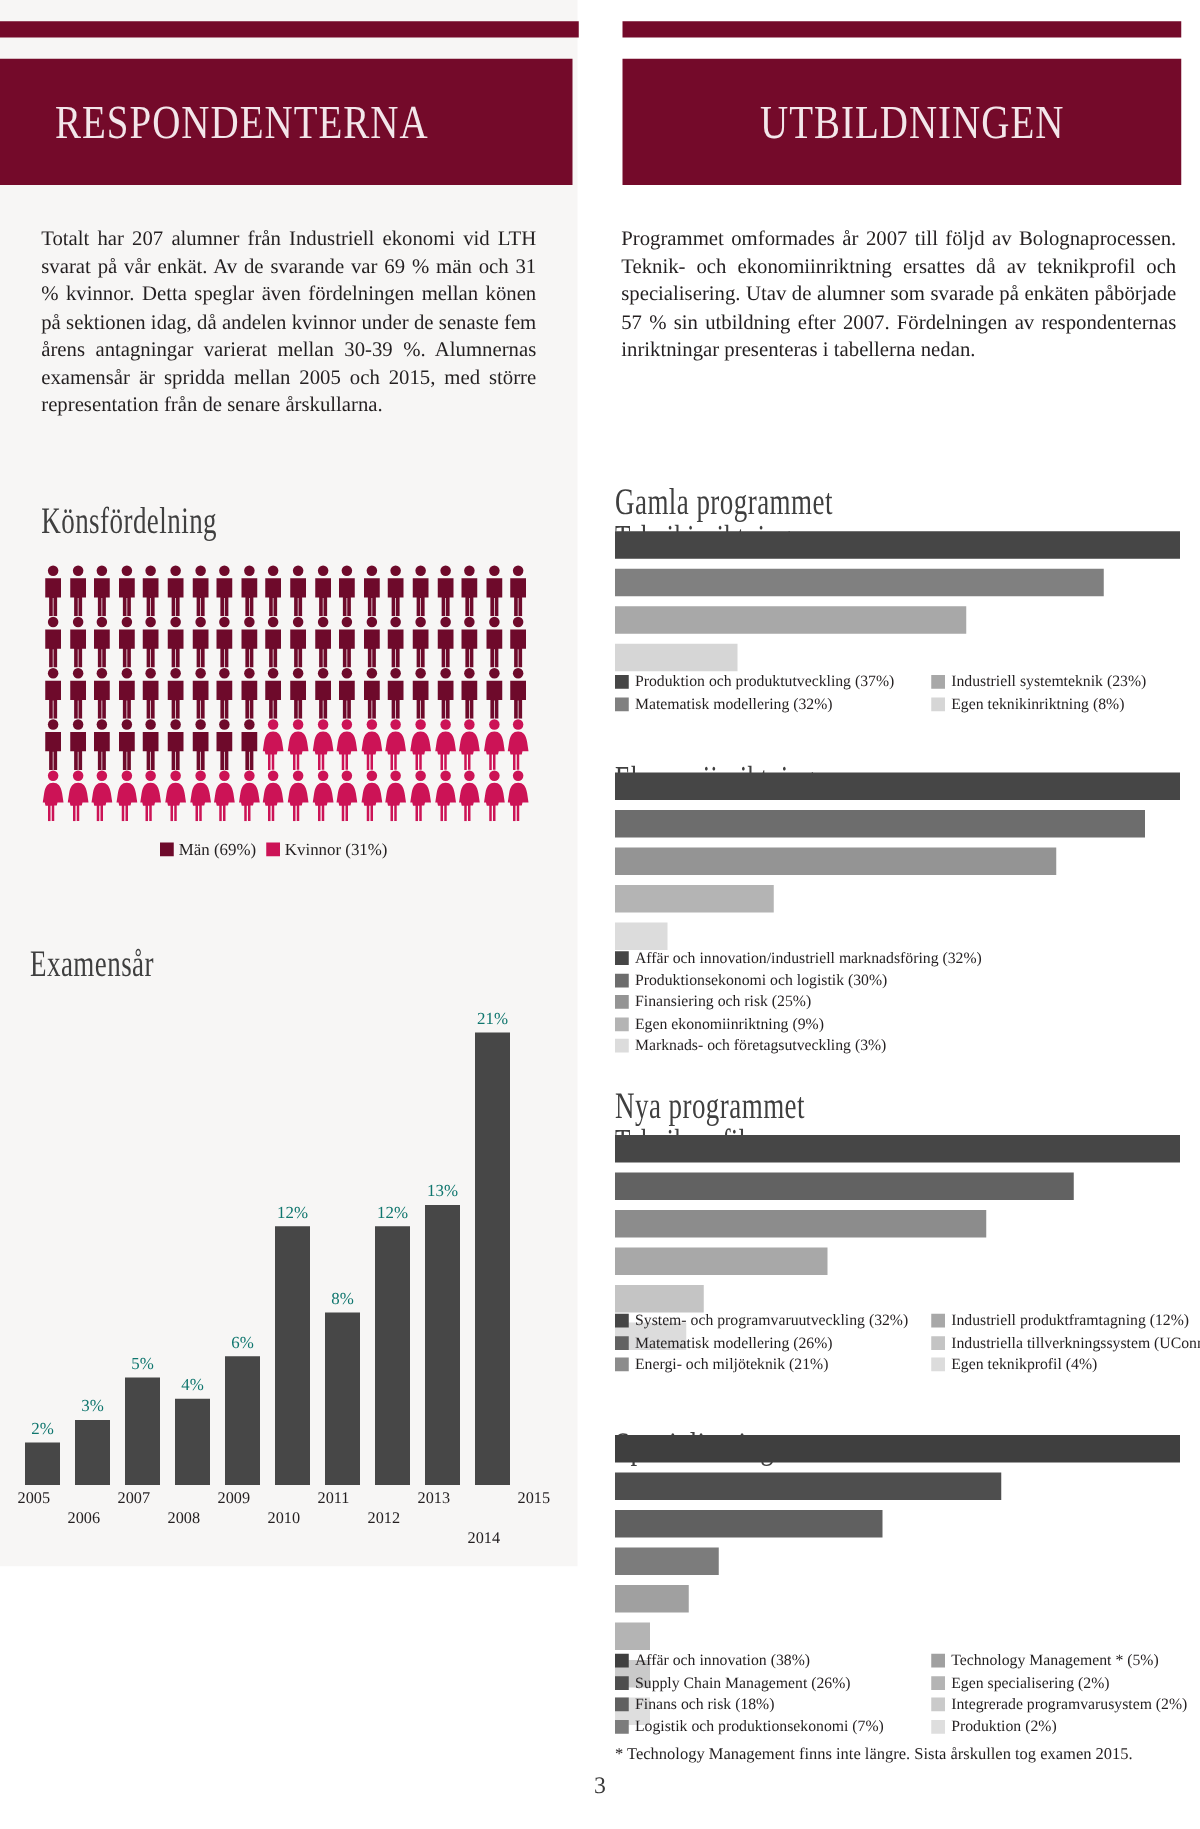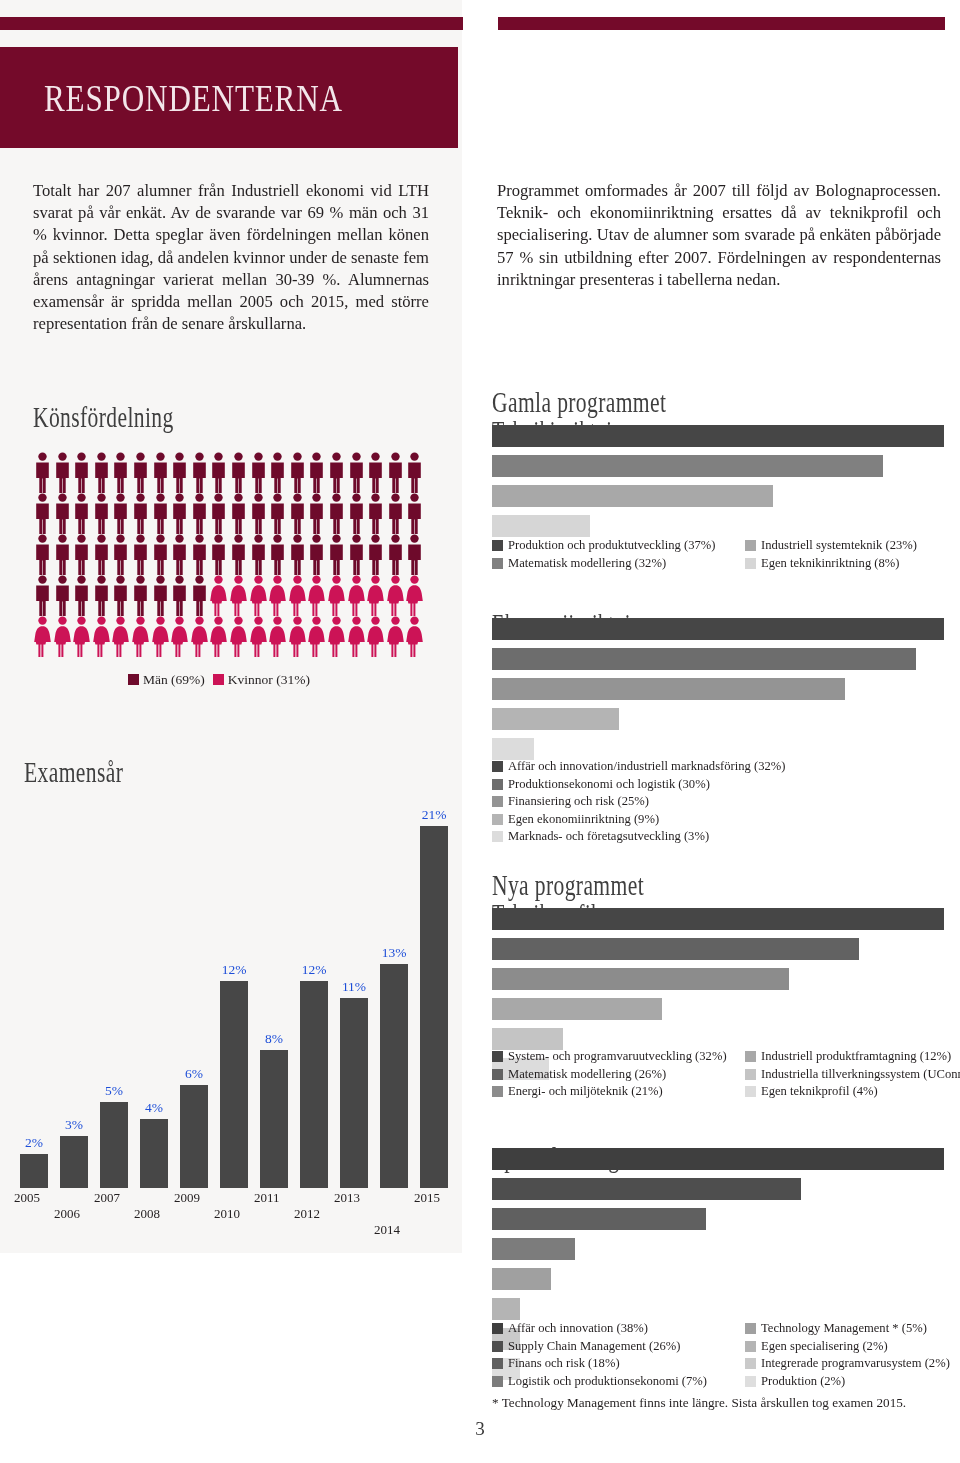--- a/index.html
+++ b/index.html
@@ -46,21 +46,21 @@
   .legend-inline{
     position:absolute;font-size:13.5px;color:#231f20;display:flex;gap:8px;align-items:center;
   }
   .lg-sw{width:11px;height:11px;display:inline-block;margin-right:4px;vertical-align:-1px;}
 
   
   #examensar{position:absolute;left:14px;top:760px;width:440px;height:470px;}
   .bars{position:absolute;left:0;bottom:42px;width:440px;height:400px;display:flex;align-items:flex-end;}
   .barslot{width:40px;position:relative;display:flex;justify-content:center;align-items:flex-end;}
   .vbar{width:28px;background:#474747;}
-  .vlabel{position:absolute;left:0;width:40px;text-align:center;font-size:13.5px;color:#1d4ed8;}
+  .vlabel{position:absolute;left:0;width:40px;text-align:center;font-size:13.5px;color:#0f766e;}
   .xaxis{position:absolute;left:0;bottom:0;width:440px;height:42px;}
   .xtick{position:absolute;font-size:13px;color:#231f20;width:40px;text-align:left;}
 
   
   .hbars{position:absolute;left:0;width:460px;}
   .hbar{height:22px;margin-bottom:8px;}
   .leg-grid{position:absolute;font-size:12.6px;color:#231f20;line-height:16.5px;}
   .leg-col{position:absolute;}
   .leg-item{display:flex;align-items:flex-start;margin-bottom:1px;white-space:nowrap;}
   .leg-sw{width:11px;height:11px;flex:0 0 11px;margin-right:5px;margin-top:3px;}
@@ -75,20 +75,23 @@
 
   <div class="left-col"></div>
   <div class="right-col"></div>
 
   <div class="hdr-rule" style="left:0;top:17px;width:463px;"></div>
   <div class="hdr-box" style="left:0;top:47px;width:458px;">
     <span class="hdr-title" style="left:44px;top:29px;">RESPONDENTERNA</span>
   </div>
 
   <div class="hdr-rule" style="left:498px;top:17px;width:447px;"></div>
+  <div class="hdr-box" style="left:498px;top:47px;width:447px;">
+    <span class="hdr-title" style="left:110px;top:29px;">UTBILDNINGEN</span>
+  </div>
 
   <p class="bodytext" style="left:33px;top:180px;width:396px;margin:0;">Totalt har 207 alumner från Industriell ekonomi vid LTH svarat på vår enkät. Av de svarande var 69 % män och 31 % kvinnor. Detta speglar även fördelningen mellan könen på sektionen idag, då andelen kvinnor under de senaste fem årens antagningar varierat mellan 30-39 %. Alumnernas examensår är spridda mellan 2005 och 2015, med större representation från de senare årskullarna.</p>
 
   <div class="sec-h big" style="left:33px;top:400px;">Könsfördelning</div>
 
   <div id="pictogram">
       <div class="picto-row">
         <span class="picto">
           <svg width="19" height="41" viewBox="0 0 19 41">
             <circle cx="9.5" cy="4.6" r="4.2" fill="#6e0a2b"></circle>
@@ -733,24 +736,20 @@
           <div class="vlabel" style="bottom:210px;">12%</div>
           <div class="vbar" style="height:207px;background:#474747;"></div>
         </div>
         <div class="barslot">
           <div class="vlabel" style="bottom:141px;">8%</div>
           <div class="vbar" style="height:138px;background:#474747;"></div>
         </div>
         <div class="barslot">
           <div class="vlabel" style="bottom:210px;">12%</div>
           <div class="vbar" style="height:207px;background:#474747;"></div>
-        </div>
-        <div class="barslot">
-          <div class="vlabel" style="bottom:193px;">11%</div>
-          <div class="vbar" style="height:190px;background:#474747;"></div>
         </div>
         <div class="barslot">
           <div class="vlabel" style="bottom:227px;text-align:center;">13%</div>
           <div class="vbar" style="height:224px;background:#474747;"></div>
         </div>
         <div class="barslot">
           <div class="vlabel" style="bottom:365px;">21%</div>
           <div class="vbar" style="height:362px;background:#474747;"></div>
         </div>
       </div>

